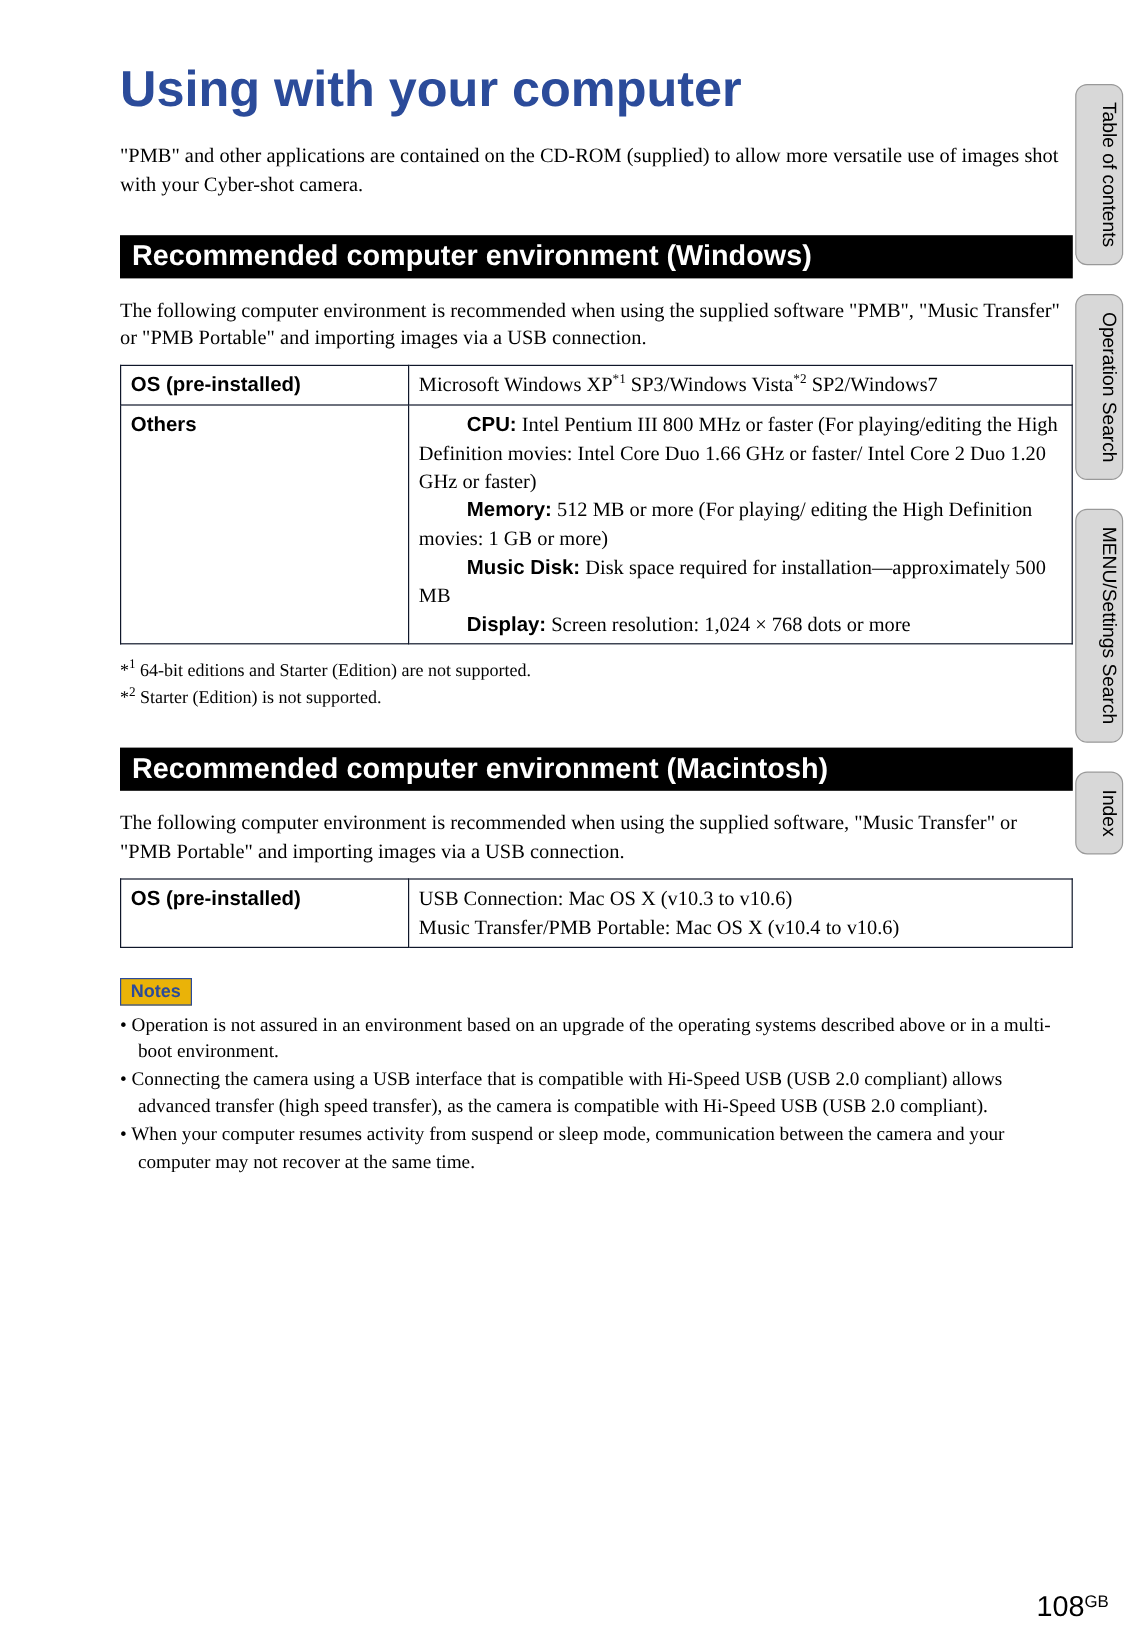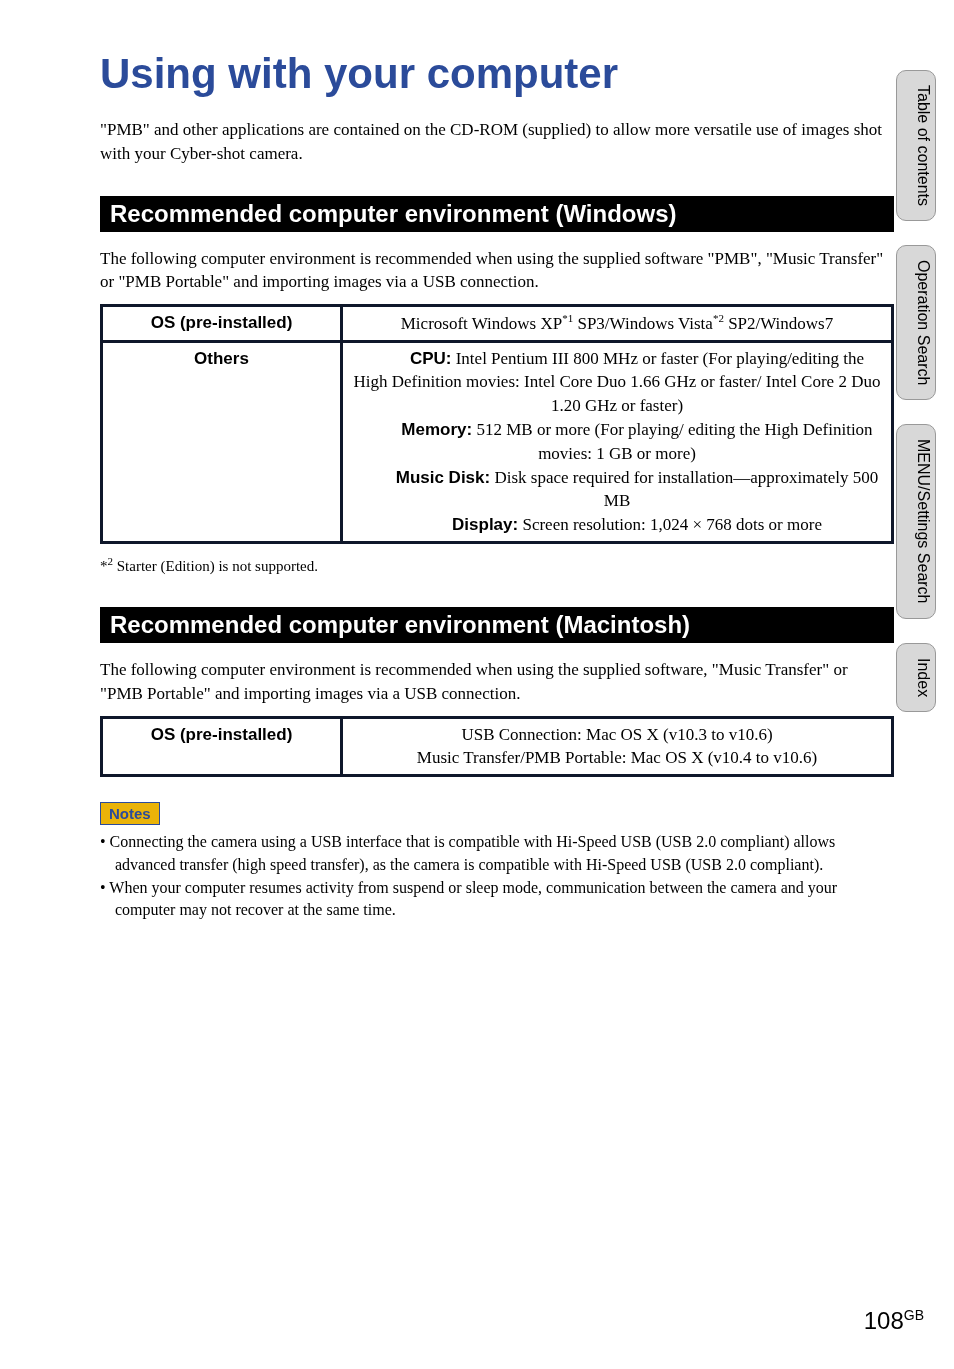--- a/index.html
+++ b/index.html
@@ -42,26 +42,25 @@
       font-size: 17px;
       line-height: 1.4;
       margin-bottom: 10px;
     }
     table {
       border-collapse: collapse;
       width: 100%;
       margin-bottom: 10px;
     }
     table td {
-      border: 3px solid #0f172a;
+      border: 1px solid #0f172a;
       padding: 4px 8px;
       vertical-align: top;
       font-size: 17px;
       line-height: 1.4;
-      text-align: center;
     }
     td.label {
       font-family: Arial, sans-serif;
       font-weight: bold;
       width: 240px;
     }
     .footnotes {
       font-size: 15px;
       line-height: 1.4;
       margin-bottom: 30px;
@@ -117,21 +116,21 @@
       writing-mode: vertical-rl;
       text-orientation: mixed;
       text-align: center;
       font-size: 16px;
       font-family: Arial, sans-serif;
       padding: 14px 3px;
       color: #000;
     }
     .page-number {
       position: absolute;
-      bottom: 34px;
+      bottom: 15px;
       right: 30px;
       font-family: Arial, sans-serif;
       font-size: 24px;
     }
     .page-number .gb {
       font-size: 14px;
       vertical-align: top;
     }
     .bold {
       font-weight: bold;
@@ -173,20 +172,21 @@
       <span class="bold">CPU:</span><span> Intel Pentium III 800 MHz or faster (For playing/editing the High Definition movies: Intel Core Duo 1.66 GHz or faster/ Intel Core 2 Duo 1.20 GHz or faster)</span><br>
       <span class="bold">Memory:</span><span> 512 MB or more (For playing/ editing the High Definition movies: 1 GB or more)</span><br>
       <span class="bold">Music Disk:</span><span> Disk space required for installation—approximately 500 MB</span><br>
       <span class="bold">Display:</span><span> Screen resolution: 1,024 × 768 dots or more</span>
     </td>
   </tr>
 </tbody>
   </table>
 
 <div class="footnotes">
+  <div class="hanging"><span>*</span><sup>1</sup><span> 64-bit editions and Starter (Edition) are not supported.</span></div>
   <div class="hanging"><span>*</span><sup>2</sup><span> Starter (Edition) is not supported.</span></div>
 </div>
 
 <div class="section-bar">Recommended computer environment (Macintosh)</div>
 
 <p class="section-intro">The following computer environment is recommended when using the supplied software, "Music Transfer" or "PMB Portable" and importing images via a USB connection.</p>
 
 <table>
   <tbody>
       <tr>
@@ -196,20 +196,21 @@
       <span>Music Transfer/PMB Portable: Mac OS X (v10.4 to v10.6)</span>
     </td>
   </tr>
 </tbody>
   </table>
 
 <div style="height:15px"></div>
 
 <div class="notes-label">Notes</div>
 <ul class="notes-list">
+  <li>Operation is not assured in an environment based on an upgrade of the operating systems described above or in a multi-boot environment.</li>
   <li>Connecting the camera using a USB interface that is compatible with Hi-Speed USB (USB 2.0 compliant) allows advanced transfer (high speed transfer), as the camera is compatible with Hi-Speed USB (USB 2.0 compliant).</li>
   <li>When your computer resumes activity from suspend or sleep mode, communication between the camera and your computer may not recover at the same time.</li>
 </ul>
 
 <div class="page-number">
   <span>108</span><span class="gb">GB</span>
 </div>
 
 
 

